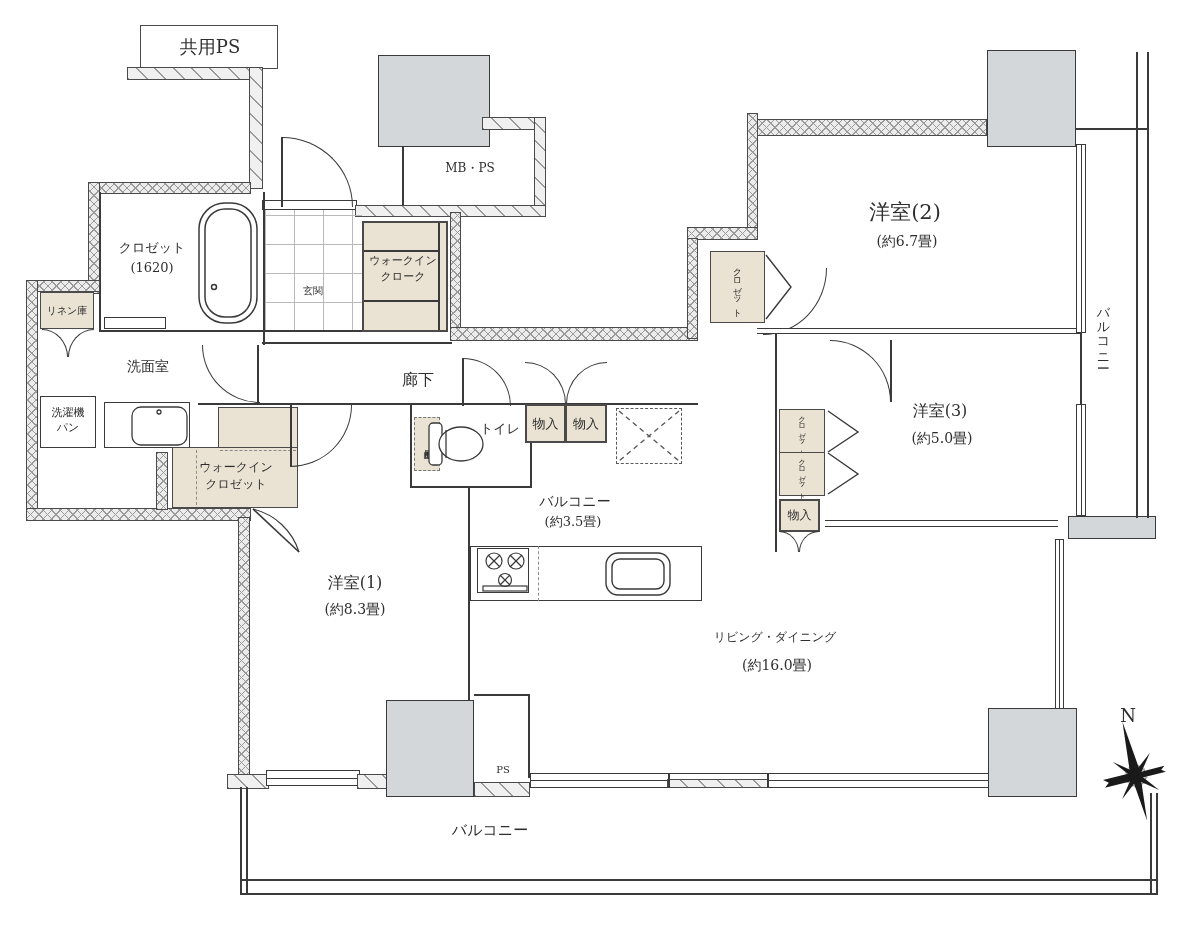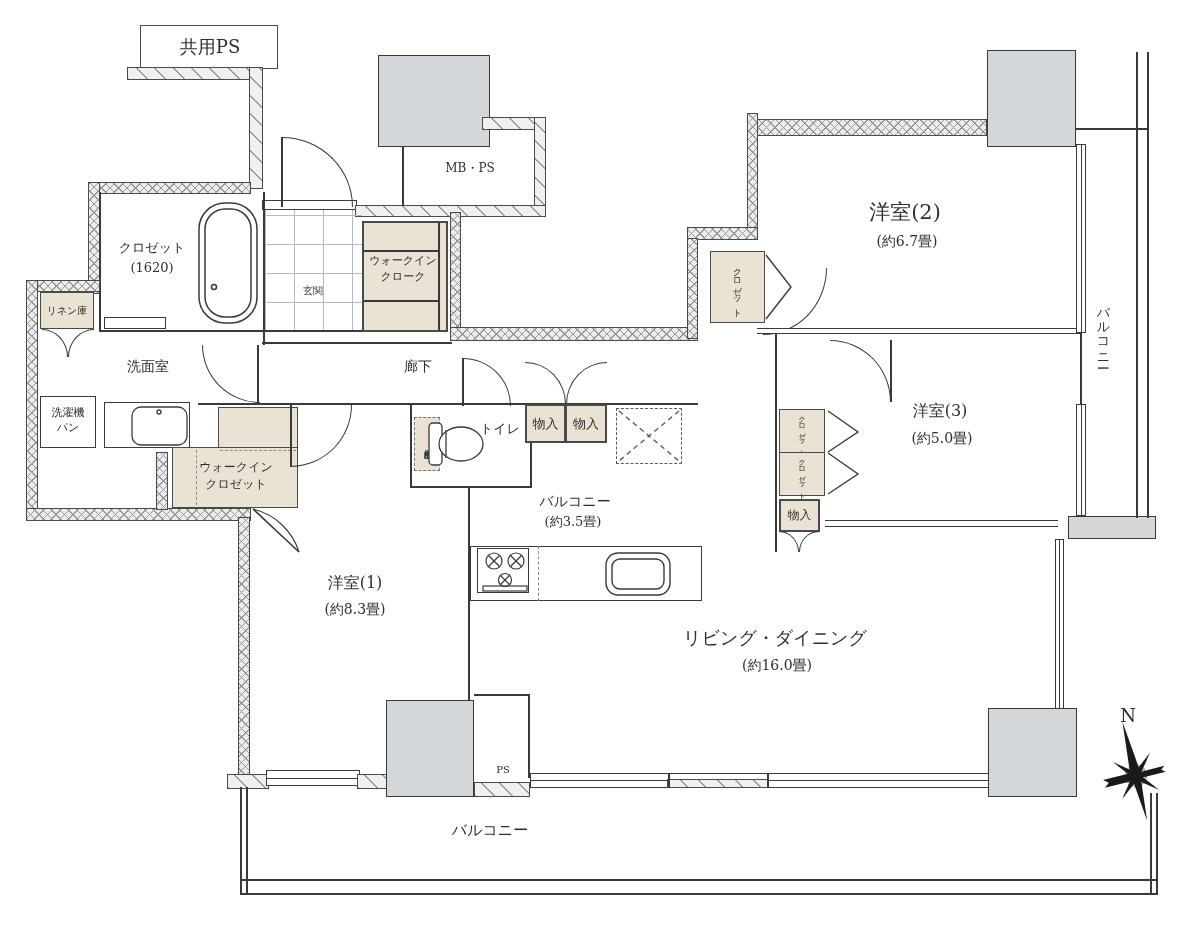--- a/index.html
+++ b/index.html
@@ -94,21 +94,21 @@
   <div class="abs line" style="left:438px;top:223px;width:2px;height:107px"></div>
   <div class="abs line" style="left:364px;top:250px;width:74px;height:2px"></div>
   <div class="abs line" style="left:364px;top:300px;width:74px;height:2px"></div>
   <div class="abs lbl c" style="left:358px;top:254px;width:90px;height:13px;font-size:11px">ウォークイン</div>
   <div class="abs lbl c" style="left:358px;top:270px;width:90px;height:13px;font-size:11px">クローク</div>
 
   <div class="abs xwall" style="left:450px;top:212px;width:11px;height:126px"></div>
   <div class="abs xwall" style="left:450px;top:327px;width:248px;height:14px"></div>
   <div class="abs line" style="left:262px;top:342px;width:190px;height:2px"></div>
   <div class="abs line" style="left:198px;top:403px;width:500px;height:2px"></div>
-  <div class="abs lbl c" style="left:388px;top:358px;width:60px;height:17px;font-size:14px">廊下</div>
+  <div class="abs lbl c" style="left:388px;top:371px;width:60px;height:17px;font-size:16px">廊下</div>
   <div class="abs line" style="left:257px;top:345px;width:2px;height:58px"></div>
   <div class="abs arc-bl" style="left:202px;top:345px;width:58px;height:58px"></div>
   <div class="abs line" style="left:290px;top:405px;width:2px;height:62px"></div>
   <div class="abs arc-br" style="left:290px;top:405px;width:62px;height:62px"></div>
 
   <div class="abs line" style="left:410px;top:403px;width:2px;height:85px"></div>
   <div class="abs line" style="left:410px;top:486px;width:122px;height:2px"></div>
   <div class="abs line" style="left:530px;top:403px;width:2px;height:85px"></div>
   <div class="abs line" style="left:462px;top:358px;width:2px;height:48px"></div>
   <div class="abs arc-tr" style="left:463px;top:358px;width:48px;height:48px"></div>
@@ -164,21 +164,21 @@
 
   <div class="abs pillar" style="left:1068px;top:516px;width:88px;height:23px"></div>
   <div class="abs win winv" style="left:1076px;top:144px;width:10px;height:189px"></div>
   <div class="abs line" style="left:1080px;top:332px;width:2px;height:74px"></div>
   <div class="abs win winv" style="left:1076px;top:404px;width:10px;height:112px"></div>
   <div class="abs line" style="left:1076px;top:128px;width:72px;height:2px"></div>
   <div class="abs line" style="left:1136px;top:52px;width:2px;height:466px"></div>
   <div class="abs line" style="left:1147px;top:52px;width:2px;height:466px"></div>
   <div class="abs lbl vlbl c" style="left:1094px;top:283px;width:18px;height:95px;font-size:13px">バルコニー</div>
 
-  <div class="abs lbl c" style="left:690px;top:628px;width:170px;height:19px;font-size:18px">リビング・ダイニング</div>
+  <div class="abs lbl c" style="left:690px;top:628px;width:170px;height:19px;font-size:12px">リビング・ダイニング</div>
   <div class="abs lbl c" style="left:692px;top:657px;width:170px;height:17px;font-size:14px">(約16.0畳)</div>
   <div class="abs win winv" style="left:1055px;top:539px;width:9px;height:170px"></div>
   <div class="abs pillar" style="left:988px;top:708px;width:89px;height:89px"></div>
   <div class="abs win winh" style="left:530px;top:773px;width:459px;height:15px"></div>
   <div class="abs hwall" style="left:667px;top:779px;width:101px;height:9px"></div>
   <div class="abs line" style="left:668px;top:773px;width:2px;height:15px"></div>
   <div class="abs line" style="left:767px;top:773px;width:2px;height:15px"></div>
 
   <div class="abs pillar" style="left:386px;top:700px;width:88px;height:97px"></div>
   <div class="abs line" style="left:474px;top:694px;width:56px;height:2px"></div>

